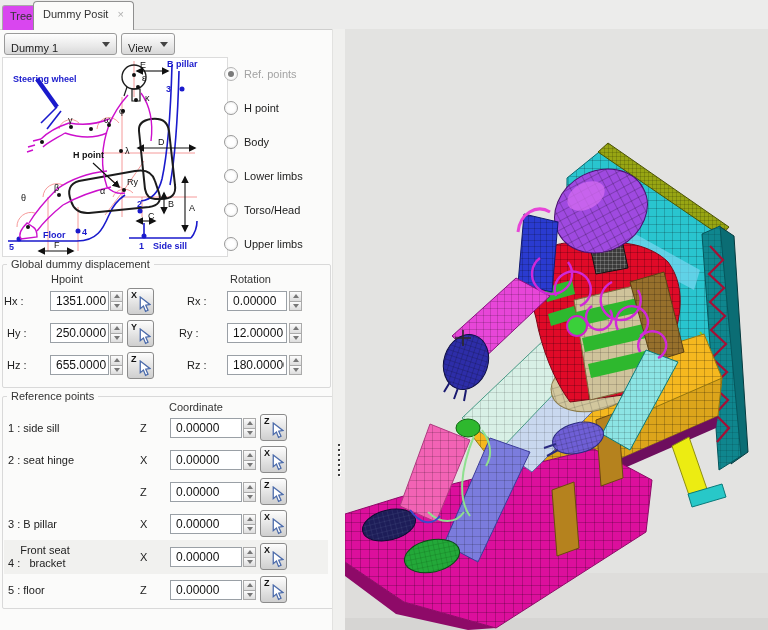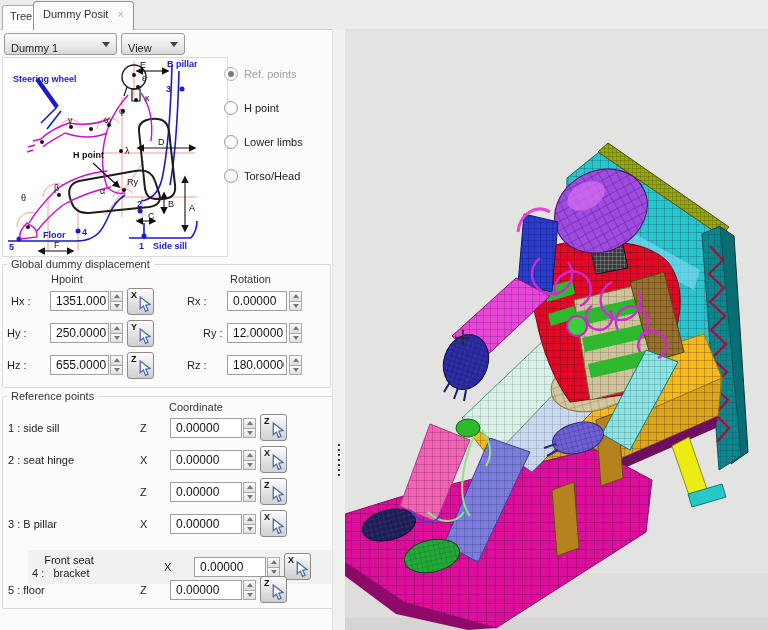--- a/index.html
+++ b/index.html
@@ -4,31 +4,31 @@
 <style>
   html,body{margin:0;padding:0;}
   body{
     width:768px;height:630px;position:relative;overflow:hidden;
     background:#fbfbfa;font-family:"Liberation Sans",sans-serif;font-size:11px;color:#222;
     -webkit-font-smoothing:antialiased;
   }
   
   .tabbar{position:absolute;left:0;top:0;width:768px;height:29px;background:#ececeb;border-bottom:1px solid #cfcfce;}
   .tab{position:absolute;box-sizing:border-box;border:1px solid #a9a9a9;border-bottom:none;
-       border-radius:3px 3px 0 0;background:#ffffff;padding:4px 7px 0 7px;color:#333;}
+       border-radius:3px 3px 0 0;background:#d946ef;padding:4px 7px 0 7px;color:#333;}
   .tab.inactive{left:2px;top:5px;height:25px;}
   .tab.active{left:33px;top:1px;height:29px;background:#fbfbfa;border-color:#8f8f8f;border-radius:4px 4px 0 0;
        padding:6px 9px 0 9px;z-index:2;}
   .tab-close{color:#b0b0b0;margin-left:9px;font-size:11px;}
   
   .dropdown{position:absolute;box-sizing:border-box;height:22px;border:1px solid #9a9a9a;border-radius:3px;
        background:linear-gradient(#fefefe,#e9e9e9 60%,#d8d8d8);display:flex;align-items:center;
        padding:0 6px;cursor:default;}
   .dd-dummy{left:4px;top:33px;width:113px;}
-  .dd-view{left:121px;top:33px;width:64px;}
+  .dd-view{left:121px;top:33px;width:54px;}
   .dd-label{flex:1;margin-top:7px;}
   .dd-arrow{width:0;height:0;border-left:4px solid transparent;border-right:4px solid transparent;
        border-top:5px solid #444;margin-left:4px;}
   
   .diagram{position:absolute;left:2px;top:57px;width:224px;height:198px;background:#fff;border:1px solid #dcdcdc;box-sizing:content-box;}
   .diagram svg{display:block;}
   svg text{font-family:"Liberation Sans",sans-serif;}
   
   .radio-group{position:absolute;left:224px;top:57px;width:100px;}
   .radio-row{height:34px;display:flex;align-items:center;cursor:default;}
@@ -215,34 +215,42 @@
   <div class="radio-row selected disabled">
     <span class="radio-circle"></span>
     <span class="radio-label">Ref. points</span>
   </div>
   <div class="radio-row">
     <span class="radio-circle"></span>
     <span class="radio-label">H point</span>
   </div>
   <div class="radio-row">
     <span class="radio-circle"></span>
+    <span class="radio-label">Body</span>
+  </div>
+  <div class="radio-row">
+    <span class="radio-circle"></span>
     <span class="radio-label">Lower limbs</span>
   </div>
   <div class="radio-row">
     <span class="radio-circle"></span>
     <span class="radio-label">Torso/Head</span>
+  </div>
+  <div class="radio-row">
+    <span class="radio-circle"></span>
+    <span class="radio-label">Upper limbs</span>
   </div>
 </div>
 
 <div class="groupbox gb-global">
   <span class="legend">Global dummy displacement</span>
   <span class="col-header" style="left:48px;top:8px;">Hpoint</span>
   <span class="col-header" style="left:227px;top:8px;">Rotation</span>
 
-  <span class="fld-label" style="left:8px;top:30px;">Hx :</span>
+  <span class="fld-label" style="left:1px;top:30px;">Hx :</span>
   <input class="num-input" style="left: 47px; top: 26px; width: 59px;" value="1351.0000">
   <span class="spinner" style="left:107px;top:26px;">
       <span class="spin-btn">
         <i class="tri-up"></i>
       </span>
       <span class="spin-btn">
         <i class="tri-down"></i>
       </span>
     </span>
   <span class="pick-btn" style="left:124px;top:23px;">
@@ -271,21 +279,21 @@
       <span class="spin-btn">
         <i class="tri-down"></i>
       </span>
     </span>
   <span class="pick-btn" style="left:124px;top:55px;">
     <span class="pick-letter">Y</span>
     <svg class="pick-cursor" width="13" height="17" viewBox="0 0 12 16">
         <path d="M2,1 L2,12 L5,9.5 L7,14.5 L9.3,13.4 L7.2,8.6 L11,8 Z" fill="#fff" stroke="#4a6aaa" stroke-width="1.2"></path>
       </svg>
   </span>
-  <span class="fld-label" style="left:200px;top:62px;">Ry :</span>
+  <span class="fld-label" style="left:176px;top:62px;">Ry :</span>
   <input class="num-input" style="left: 224px; top: 58px; width: 60px;" value="12.00000">
   <span class="spinner" style="left:286px;top:58px;">
       <span class="spin-btn">
         <i class="tri-up"></i>
       </span>
       <span class="spin-btn">
         <i class="tri-down"></i>
       </span>
     </span>
 
@@ -394,21 +402,21 @@
         </span>
       </span>
     <span class="pick-btn" style="left:256px;top:2px;">
         <span class="pick-letter">X</span>
         <svg class="pick-cursor" width="13" height="17" viewBox="0 0 12 16">
           <path d="M2,1 L2,12 L5,9.5 L7,14.5 L9.3,13.4 L7.2,8.6 L11,8 Z" fill="#fff" stroke="#4a6aaa" stroke-width="1.2"></path>
         </svg>
       </span>
   </div>
 
-  <div class="ref-row striped" style="top:153px;height:34px;margin-left:24px;">
+  <div class="ref-row striped" style="top:143px;height:34px;">
     <span class="ref-label">    Front seat
 4 :   bracket</span>
     <span class="axis-label">X</span>
     <input class="num-input" style="left: 166px; top: 7px; width: 72px;" value="0.00000">
     <span class="spinner" style="left:239px;top:7px;">
         <span class="spin-btn">
           <i class="tri-up"></i>
         </span>
         <span class="spin-btn">
           <i class="tri-down"></i>

